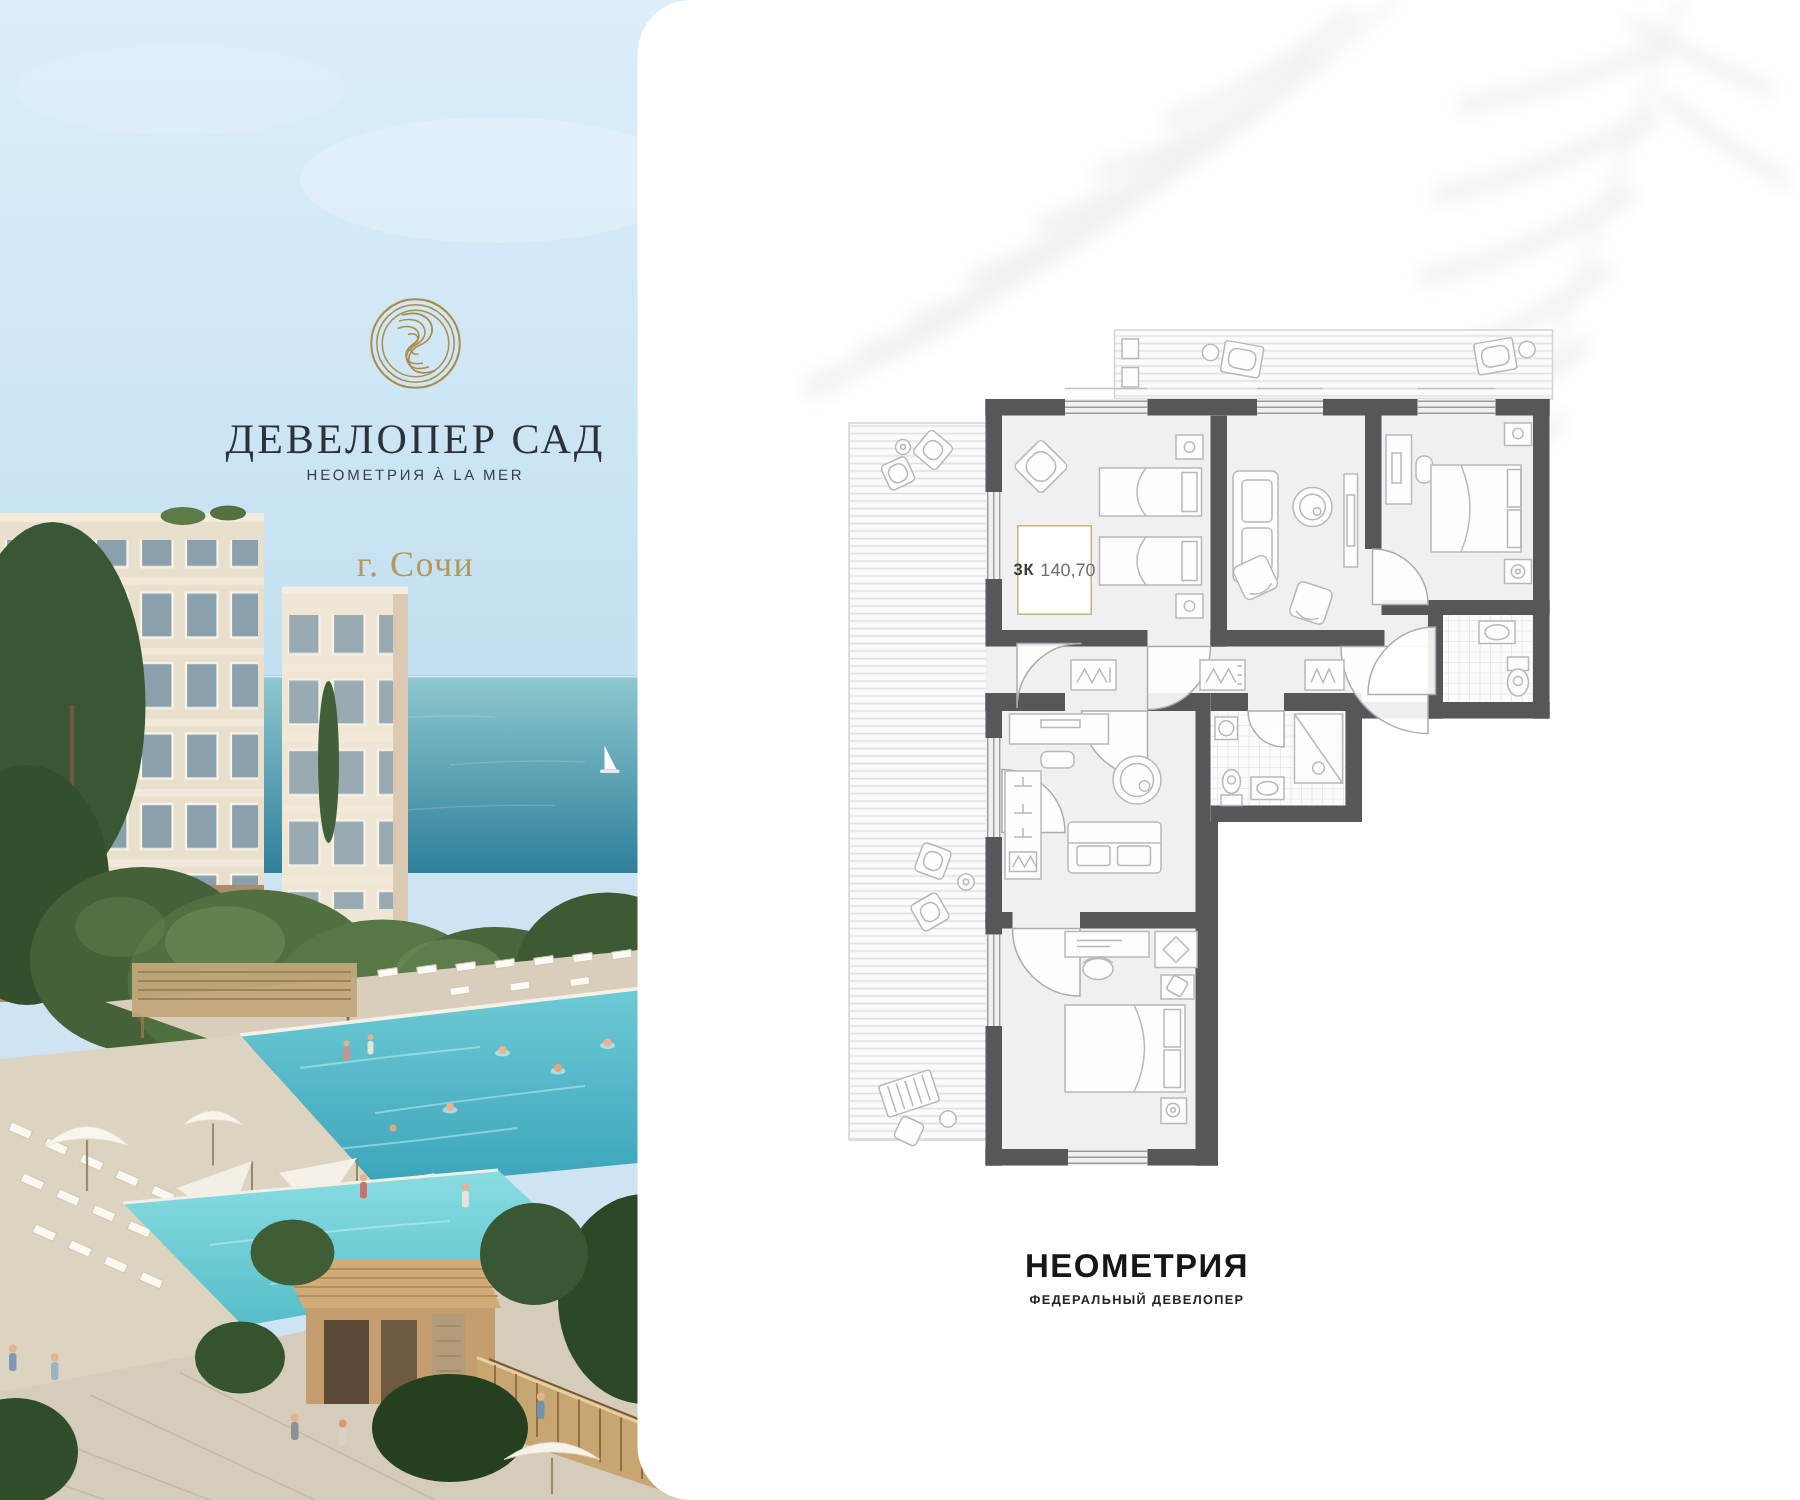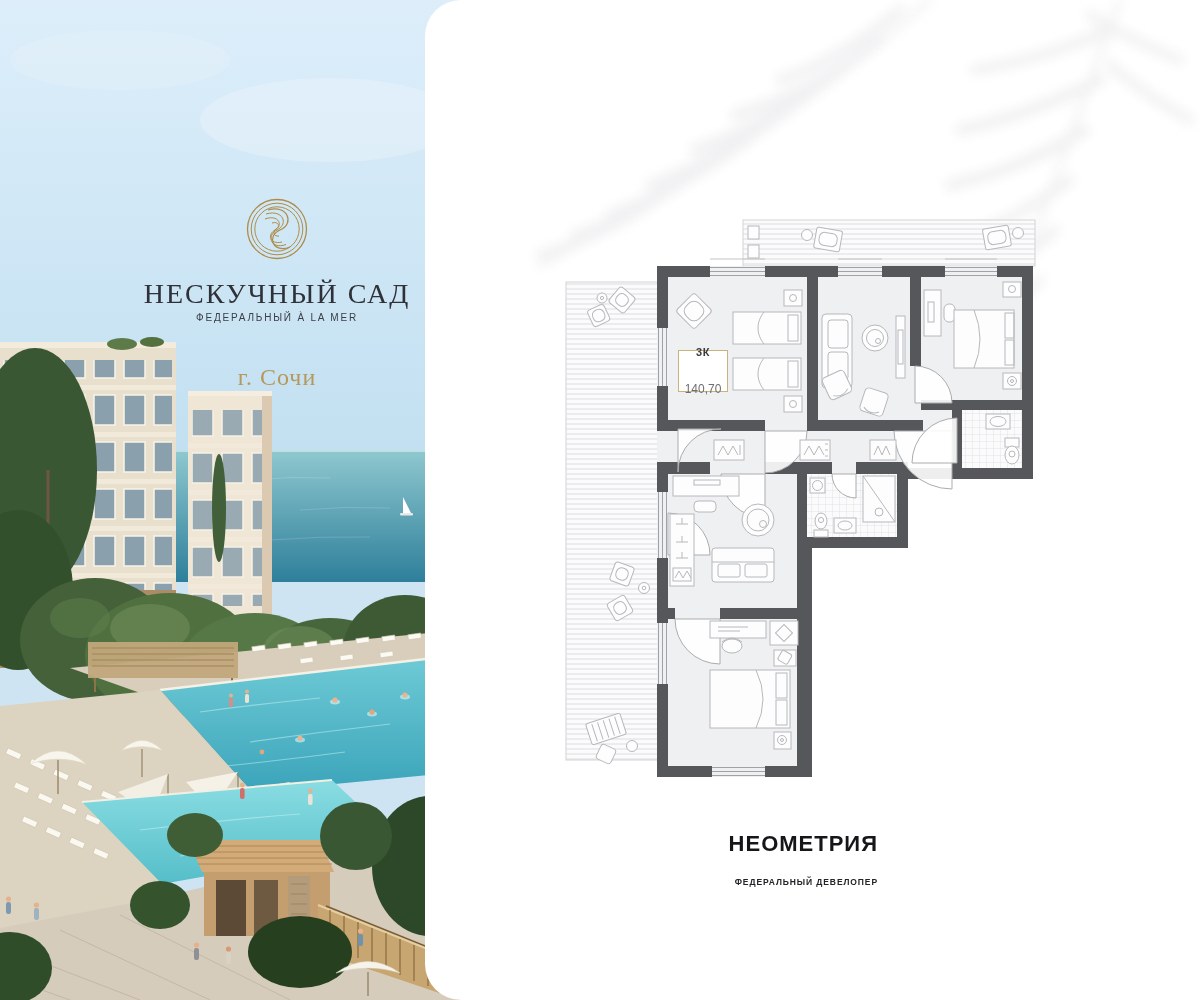--- a/index.html
+++ b/index.html
@@ -23,29 +23,29 @@
     color:#3a3e45;font-weight:500;white-space:nowrap}
   .brand-city{position:absolute;left:0;top:364px;width:100%;font-family:"Liberation Serif",serif;
     font-size:24px;color:var(--city-gold);letter-spacing:1px}
 
   
   .card{position:absolute;left:425px;top:0;width:775px;height:1000px;background:#ffffff;
     border-radius:36px 0 0 36px}
   .palm{position:absolute;right:0;top:0;pointer-events:none}
 
   .planwrap{position:absolute;left:135px;top:218px;width:480px;height:560px}
-  .planlabel{position:absolute;left:118px;top:132px;width:50px;height:42px;border:1px solid var(--label-border);
-    background:#fff;display:flex;flex-direction:column;align-items:center;justify-content:center;gap:12px}
+  .planlabel{position:absolute;left:118px;top:132px;width:50px;height:60px;border:1px solid var(--label-border);
+    background:#fff;display:flex;flex-direction:row;align-items:center;justify-content:center;gap:2px}
   .planlabel .rooms{font-size:11px;font-weight:700;color:#3a3b3d;letter-spacing:.5px}
   .planlabel .hr{width:34px;height:1px;background:#c9cacc}
   .planlabel .area{font-size:12px;color:#6d6e71}
 
-  .dev{position:absolute;left:213px;top:831px;width:240px;text-align:right;color:var(--developer-ink)}
+  .dev{position:absolute;left:213px;top:831px;width:240px;text-align:center;color:var(--developer-ink)}
   .dev-name{font-size:22px;font-weight:700;letter-spacing:1px;white-space:nowrap}
-  .dev-tagline{margin-top:20px;font-size:8.5px;font-weight:700;letter-spacing:.9px;color:#232427;white-space:nowrap}
+  .dev-tagline{margin-top:4px;font-size:8.5px;font-weight:700;letter-spacing:.9px;color:#232427;white-space:nowrap}
 
   
   .wall{fill:var(--wall)}
   .room{fill:var(--room-fill)}
   .furn{fill:#fdfdfe;stroke:var(--furniture-line);stroke-width:1}
   .furnl{fill:none;stroke:var(--furniture-line);stroke-width:1}
   .door{fill:#ffffff;fill-opacity:.9;stroke:#aaacae;stroke-width:1}
   .win line{stroke:#97999d;stroke-width:.9}
   .sill{stroke:#c2c3c5;stroke-width:1}
 </style>
@@ -303,22 +303,22 @@
         <g fill="none" stroke="#ad8c4a" stroke-width="1.3">
           <circle cx="31" cy="31" r="29.5"></circle>
           <circle cx="31" cy="31" r="25.8" stroke-width="1"></circle>
           <circle cx="31" cy="31" r="22.2" stroke-width="1"></circle>
           <path d="M22,12 C42,6 49,26 34,32 C20,38 27,56 44,49" stroke-width="1.2"></path>
           <path d="M20,16 C37,11 43,26 31,32 C20,37.5 25,52 40,46.5" stroke-width="1"></path>
           <path d="M19,21 C32,16 38,27 29,32 C21,36.5 24,47 36,44" stroke-width="1"></path>
           <path d="M26,25 C32,23 35,28 30,31 C26,33.5 28,39 33,38" stroke-width="1"></path>
         </g>
       </svg>
-      <div class="brand-name">НЕСКУЧНЫЙ САД</div>
-      <div class="brand-tagline">ФЕДЕРАЛЬНЫЙ À LA MER</div>
+      <div class="brand-name">ДЕВЕЛОПЕР САД</div>
+      <div class="brand-tagline">НЕОМЕТРИЯ À LA MER</div>
       <div class="brand-city">г. Сочи</div>
     </div>
   </div>
 
   <div class="card">
 
     <svg class="palm" width="720" height="440" viewBox="0 0 720 440">
       <defs>
           <filter id="blurP" x="-20%" y="-20%" width="140%" height="140%">
             <feGaussianBlur stdDeviation="6"></feGaussianBlur>

